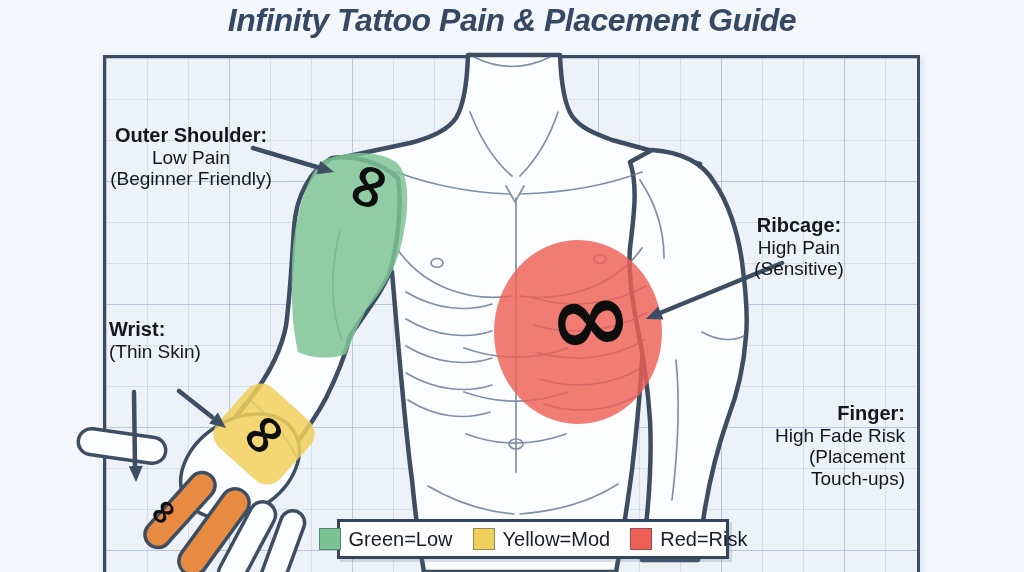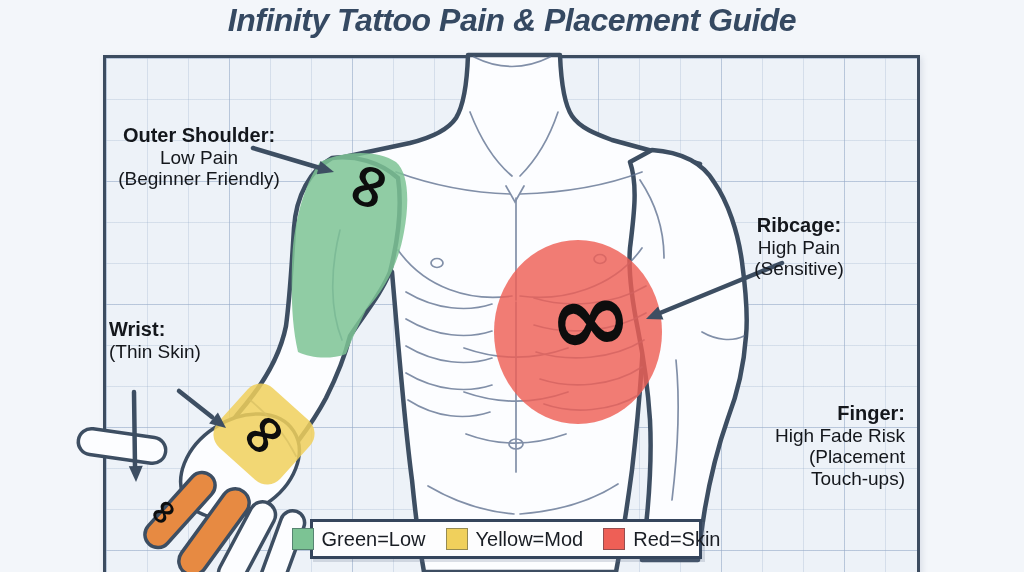--- a/index.html
+++ b/index.html
@@ -22,26 +22,26 @@
       linear-gradient(to bottom, rgba(150,170,200,.45) 1px, transparent 1px),
       linear-gradient(to right, rgba(150,170,200,.28) 1px, transparent 1px),
       linear-gradient(to bottom, rgba(150,170,200,.28) 1px, transparent 1px);
     background-size:123px 123px,123px 123px,41px 41px,41px 41px;
     box-shadow:2px 2px 6px rgba(70,90,120,.15);
   }
   .illustration{position:absolute; left:0; top:0; z-index:1;}
   .annotation{position:absolute; z-index:3; color:#14171c; line-height:1.14;}
   .annotation .heading{font-size:20px; font-weight:700;}
   .annotation .line{font-size:19px; font-weight:400;}
-  .ann-outer-shoulder{left:105px; top:124px; width:188px; text-align:center;}
+  .ann-outer-shoulder{left:97px; top:124px; width:188px; text-align:center;}
   .ann-wrist{left:109px; top:318px; width:170px; text-align:left;}
   .ann-ribcage{left:724px; top:214px; width:150px; text-align:center;}
   .ann-finger{left:735px; top:402px; width:170px; text-align:right;}
   .legend{
-    position:absolute; left:310px; top:519px; width:386px; height:34px;
+    position:absolute; left:337px; top:519px; width:386px; height:34px;
     background:#fdfdfe; border:3px solid #35455c; z-index:3;
     display:flex; align-items:center; justify-content:center; gap:20px;
     box-shadow:3px 3px 0 rgba(100,115,140,.22);
   }
   .legend-item{display:flex; align-items:center; gap:8px;}
   .legend-swatch{width:22px; height:22px; border:1.5px solid rgba(40,55,70,.45); box-sizing:border-box;}
   .legend-label{font-size:20px; color:#191d24;}
 </style>
 </head>
 <body>
@@ -188,17 +188,17 @@
     <div class="legend-item">
       <span class="legend-swatch" style="background-color: rgb(124, 195, 148);"></span>
       <span class="legend-label">Green=Low</span>
     </div>
     <div class="legend-item">
       <span class="legend-swatch" style="background-color: rgb(240, 208, 92);"></span>
       <span class="legend-label">Yellow=Mod</span>
     </div>
     <div class="legend-item">
       <span class="legend-swatch" style="background-color: rgb(238, 95, 86);"></span>
-      <span class="legend-label">Red=Skin</span>
+      <span class="legend-label">Red=Risk</span>
     </div>
   </div>
 
 </div>
 
 </body></html>

